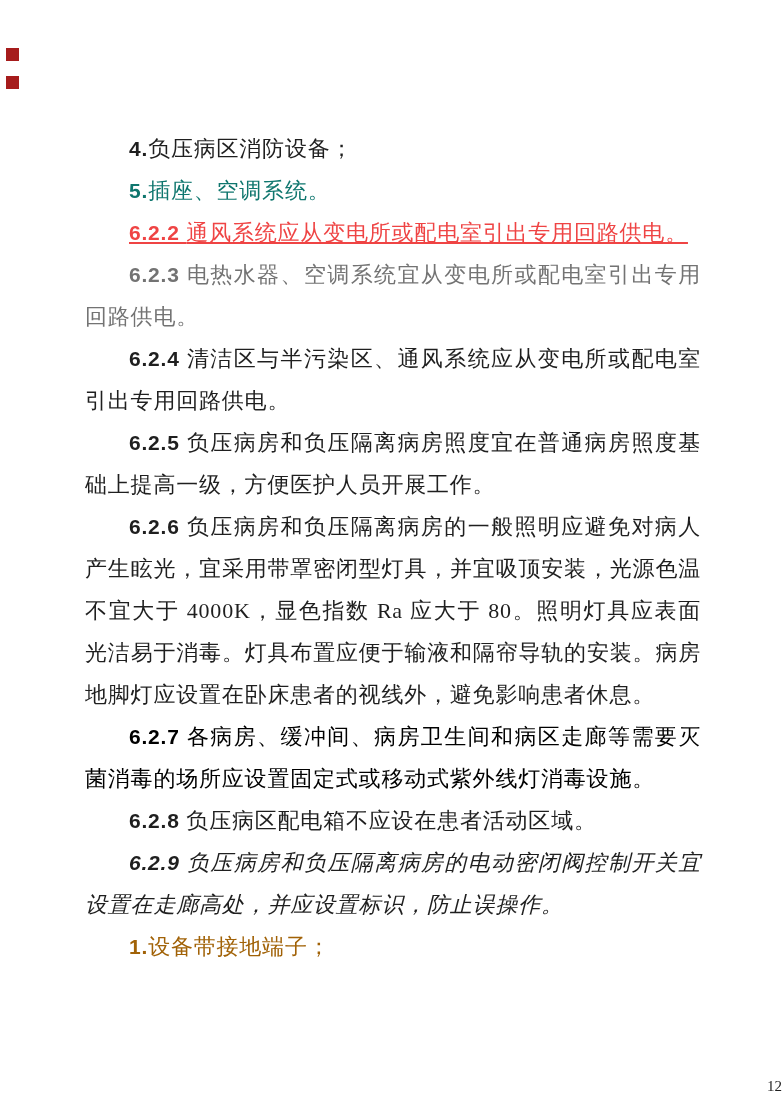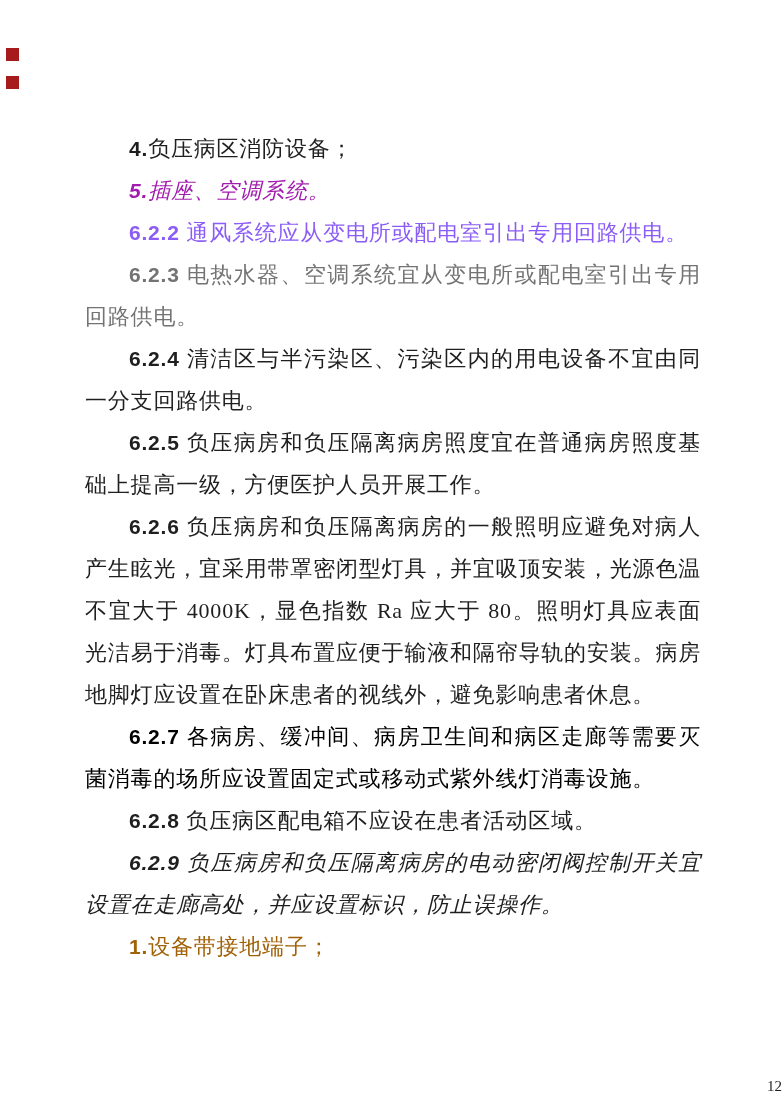--- a/index.html
+++ b/index.html
@@ -57,24 +57,24 @@
   }
 </style>
 </head>
 <body>
 
 <div class="page" style="background: rgb(255, 255, 255);">
   <div class="marker marker-1" style="background: rgb(166, 28, 28);"></div>
   <div class="marker marker-2" style="background: rgb(166, 28, 28);"></div>
   <div class="content" id="content">
       <p class="para" style="color: rgb(31, 31, 31);"><span class="num">4.</span><span>负压病区消防设备；</span></p>
-      <p class="para" style="color: #a21caf; font-style: italic;"><span class="num">5.</span><span>插座、空调系统。</span></p>
-      <p class="para" style="color: #8b5cf6;"><span class="num">6.2.2 </span><span>通风系统应从变电所或配电室引出专用回路供电。</span></p>
+      <p class="para" style="color: #0f766e;"><span class="num">5.</span><span>插座、空调系统。</span></p>
+      <p class="para" style="color: #ef4444; text-decoration: underline;"><span class="num">6.2.2 </span><span>通风系统应从变电所或配电室引出专用回路供电。</span></p>
       <p class="para" style="color: #737373;"><span class="num">6.2.3 </span><span>电热水器、空调系统宜从变电所或配电室引出专用回路供电。</span></p>
-      <p class="para" style="color: rgb(31, 31, 31);"><span class="num">6.2.4 </span><span>清洁区与半污染区、污染区内的用电设备不宜由同一分支回路供电。</span></p>
+      <p class="para" style="color: rgb(31, 31, 31);"><span class="num">6.2.4 </span><span>清洁区与半污染区、通风系统应从变电所或配电室引出专用回路供电。</span></p>
       <p class="para" style="color: rgb(31, 31, 31);"><span class="num">6.2.5 </span><span>负压病房和负压隔离病房照度宜在普通病房照度基础上提高一级，方便医护人员开展工作。</span></p>
       <p class="para" style="color: rgb(31, 31, 31);"><span class="num">6.2.6 </span><span>负压病房和负压隔离病房的一般照明应避免对病人产生眩光，宜采用带罩密闭型灯具，并宜吸顶安装，光源色温不宜大于 4000K，显色指数 Ra 应大于 80。照明灯具应表面光洁易于消毒。灯具布置应便于输液和隔帘导轨的安装。病房地脚灯应设置在卧床患者的视线外，避免影响患者休息。</span></p>
       <p class="para" style="color: #000000;"><span class="num">6.2.7 </span><span>各病房、缓冲间、病房卫生间和病区走廊等需要灭菌消毒的场所应设置固定式或移动式紫外线灯消毒设施。</span></p>
       <p class="para" style="color: rgb(31, 31, 31);"><span class="num">6.2.8 </span><span>负压病区配电箱不应设在患者活动区域。</span></p>
       <p class="para" style="color: rgb(31, 31, 31); font-style: italic;"><span class="num">6.2.9 </span><span>负压病房和负压隔离病房的电动密闭阀控制开关宜设置在走廊高处，并应设置标识，防止误操作。</span></p>
       <p class="para" style="color: #a16207;"><span class="num">1.</span><span>设备带接地端子；</span></p>
     </div>
   <div class="page-number">12</div>
 </div>
 

